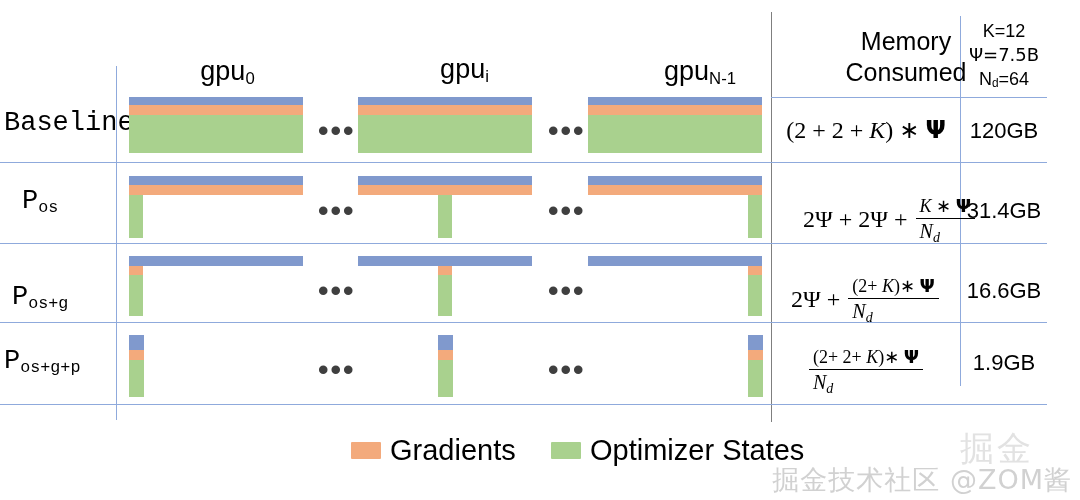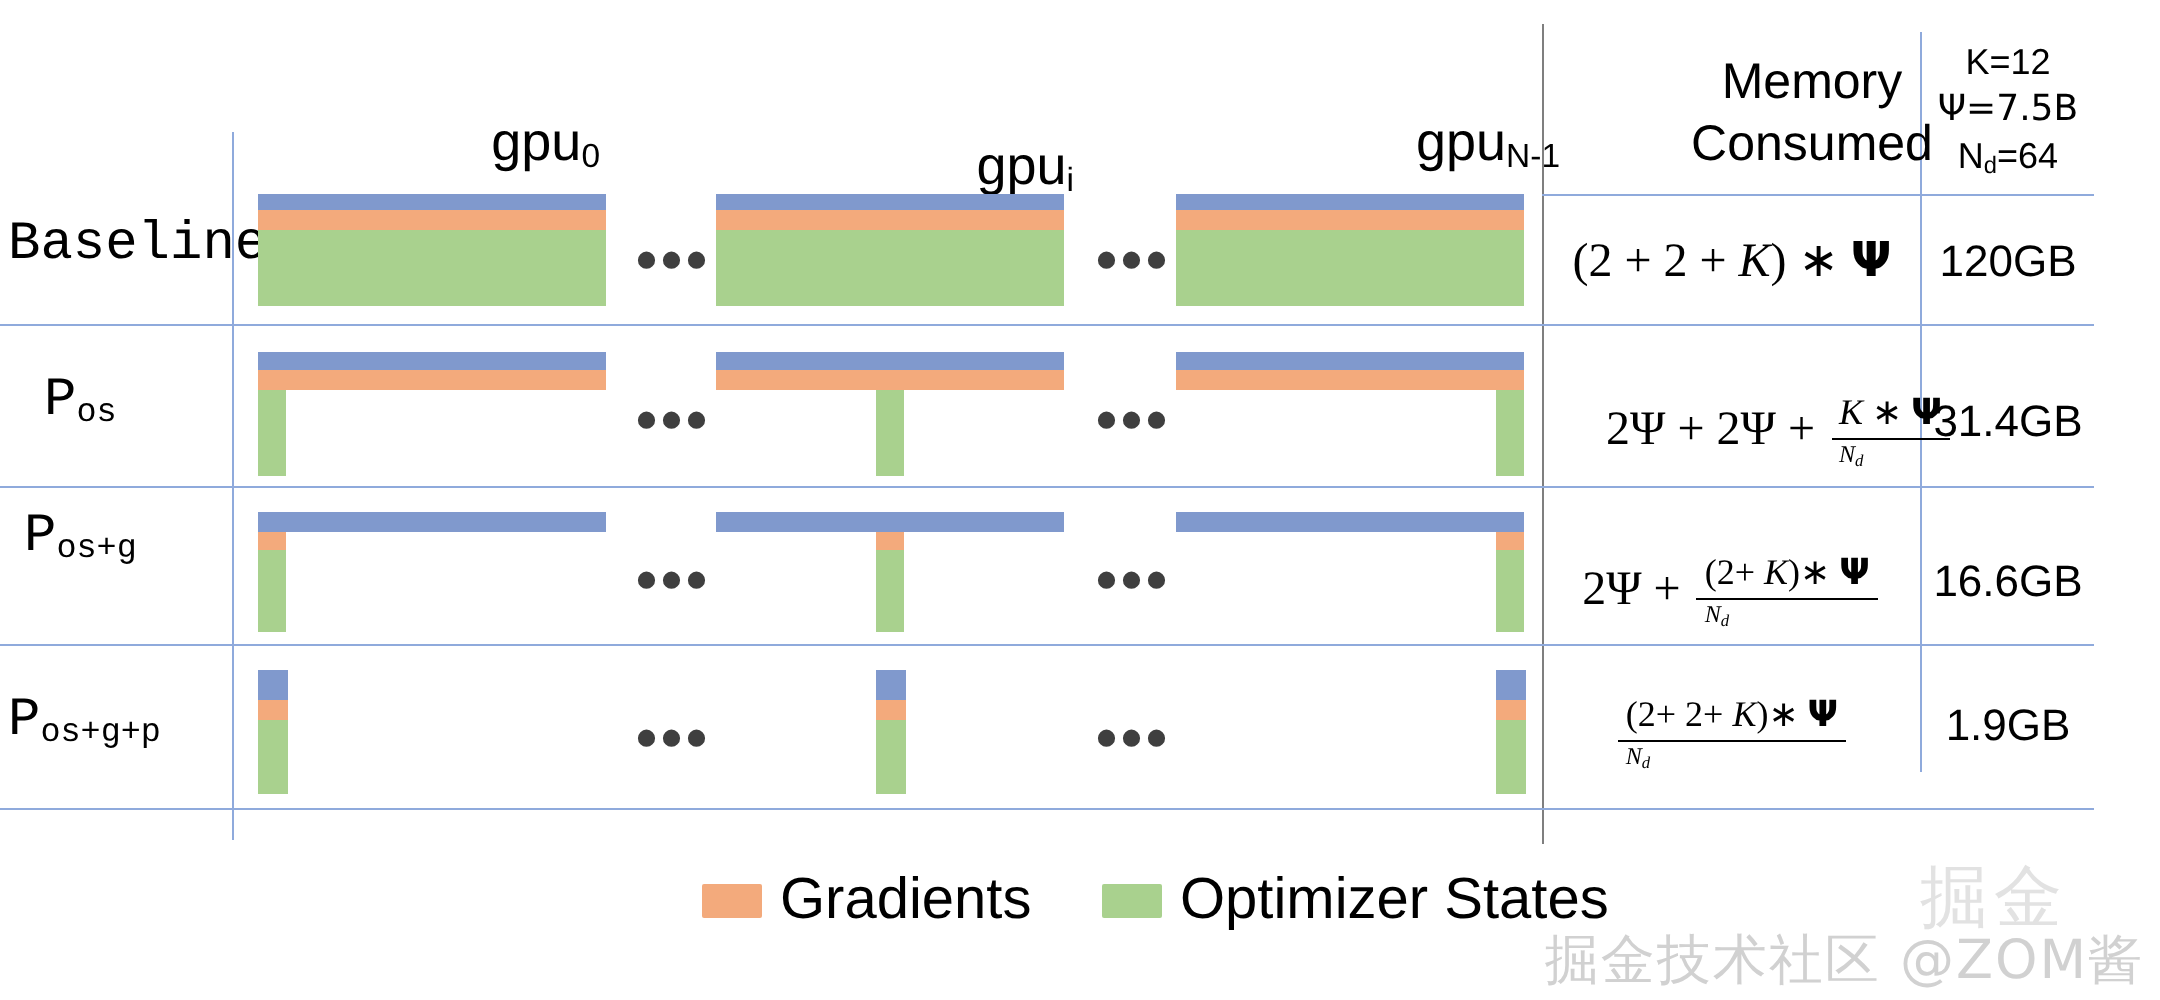--- a/index.html
+++ b/index.html
@@ -26,21 +26,21 @@
     color:#000;
     font-family:Liberation Mono, monospace;
   }
   .rowlabel sub{font-size:0.62em;vertical-align:-0.22em;}
 
   
   .gpuhead{
     position:absolute;
     font-size:27px;
     line-height:1;
-    text-align:right;
+    text-align:center;
     white-space:nowrap;
   }
   .gpuhead sub{font-size:0.62em;vertical-align:-0.22em;}
 
   
   .ellip{
     position:absolute;
     font-size:30px;
     font-weight:700;
     letter-spacing:2px;
@@ -85,21 +85,21 @@
   .formula .bpsi{font-family:"DejaVu Sans",sans-serif;font-weight:700;font-style:normal;}
   .frac{
     display:inline-block;
     vertical-align:middle;
     text-align:left;
     margin:0 2px;
     position:relative;
     top:-1px;
   }
   .frac .num{display:block;font-size:18px;padding:0 4px 1px 4px;line-height:1.15;}
-  .frac .den{display:block;font-size:12px;border-top:1.6px solid #000;padding:1px 4px 0 4px;line-height:1.15;}
+  .frac .den{display:block;font-size:20px;border-top:1.6px solid #000;padding:1px 4px 0 4px;line-height:1.15;}
   .frac .den sub, .frac .num sub{font-size:0.7em;vertical-align:-0.25em;}
 
   .memval{
     position:absolute;
     font-size:22px;
     text-align:center;
     white-space:nowrap;
     line-height:1;
   }
 
@@ -142,21 +142,21 @@
 
   <div class="hline" style="left:771px;top:97px;width:276px;"></div>
   <div class="hline" style="left:0px;top:162px;width:1047px;"></div>
   <div class="hline" style="left:0px;top:243px;width:1047px;"></div>
   <div class="hline" style="left:0px;top:322px;width:1047px;"></div>
   <div class="hline" style="left:0px;top:404px;width:1047px;"></div>
 
   <div class="gpuhead" style="left:155px;top:58px;width:145px;">
     <span>gpu</span><sub>0</sub>
   </div>
-  <div class="gpuhead" style="left:392px;top:70px;width:145px;">
+  <div class="gpuhead" style="left:392px;top:56px;width:145px;">
     <span>gpu</span><sub>i</sub>
   </div>
   <div class="gpuhead" style="left:620px;top:58px;width:160px;">
     <span>gpu</span><sub>N-1</sub>
   </div>
 
   <div class="memhead" style="left:811px;top:26px;width:190px;">
     <div>Memory</div>
     <div>Consumed</div>
   </div>
@@ -226,21 +226,21 @@
     <div class="seg seg-opt" style="left:160px;top:19px;width:14px;height:43px;"></div>
   </div>
 
   <div class="formula" style="left:771px;top:197px;width:190px;margin-left:24px;">
     <span>2Ψ + 2Ψ + </span><span class="frac"><span class="num"><span class="it">K</span><span> ∗ </span><span class="bpsi">Ψ</span></span><span class="den"><span class="it">N</span><sub class="it">d</sub></span></span>
   </div>
   <div class="memval" style="left:960px;top:200px;width:88px;">
     <span>31.4GB</span>
   </div>
 
-  <div class="rowlabel" style="left:12px;top:256px;">
+  <div class="rowlabel" style="left:12px;top:284px;">
     <span>P</span><sub>os+g</sub>
   </div>
 
   <div class="barbox" style="left:129px;top:256px;width:174px;height:60px;">
     <div class="seg seg-param" style="left:0;top:0;width:174px;height:10px;"></div>
     <div class="seg seg-grad" style="left:0;top:10px;width:14px;height:9px;"></div>
     <div class="seg seg-opt" style="left:0;top:19px;width:14px;height:41px;"></div>
   </div>
   <div class="ellip" style="left:318px;top:276px;">
     <span>•••</span>

